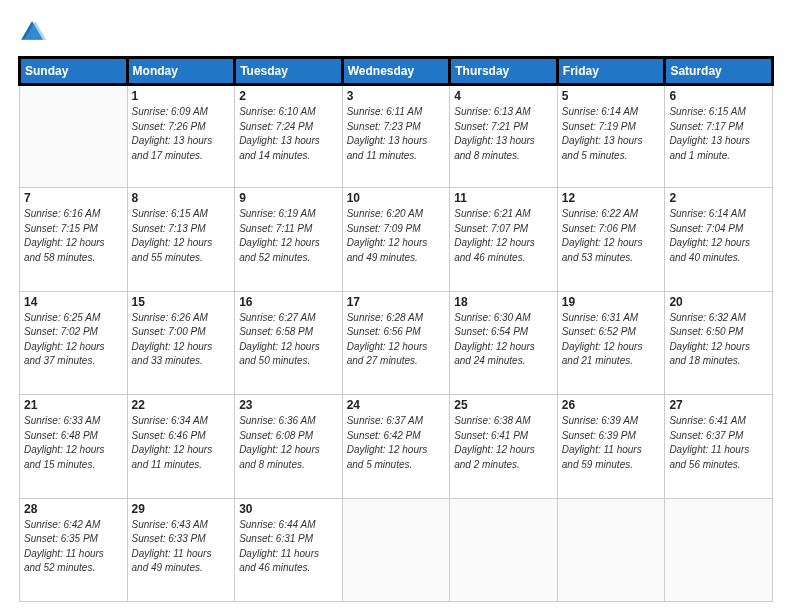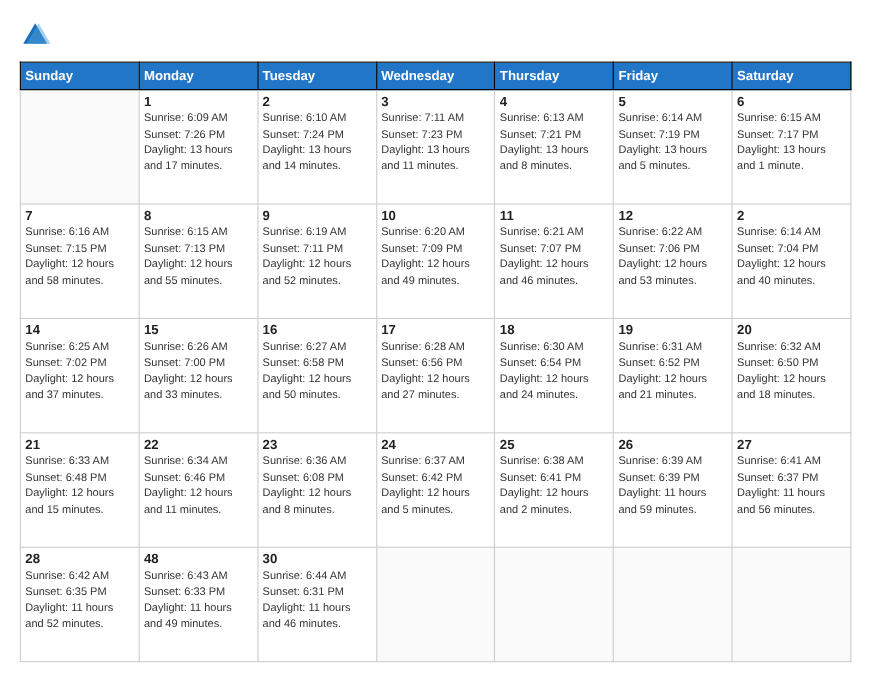--- a/index.html
+++ b/index.html
@@ -51,40 +51,41 @@
       width: 100%;
       font-size: 10.5px;
     }
     .calendar th {
       background: #2176c7;
       color: #fff;
       padding: 5px 4px;
       text-align: left;
       font-size: 12px;
       font-weight: bold;
-      border: 1px solid #000000;
+      border: 3px solid #000000;
     }
     .calendar td {
       border: 1px solid #ccc;
       vertical-align: top;
       padding: 3px 4px;
       width: calc(100% / 7);
       height: 82px;
     }
     .day-num {
       font-weight: bold;
       font-size: 12px;
       color: #222;
       display: block;
       margin-bottom: 2px;
     }
     .day-info {
       color: #333;
       font-size: 10px;
       line-height: 1.45;
+      font-style: italic;
     }
     .empty-cell {
       background: #fafafa;
     }
     table {
       width: 100%;
       border-collapse: collapse;
     }
   </style>
 </head>
@@ -126,21 +127,21 @@
           <td>
             <span class="day-num">1</span>
             <div class="day-info"><span>Sunrise: 6:09 AM</span><br><span>Sunset: 7:26 PM</span><br><span>Daylight: 13 hours</span><br><span>and 17 minutes.</span></div>
           </td>
           <td>
             <span class="day-num">2</span>
             <div class="day-info"><span>Sunrise: 6:10 AM</span><br><span>Sunset: 7:24 PM</span><br><span>Daylight: 13 hours</span><br><span>and 14 minutes.</span></div>
           </td>
           <td>
             <span class="day-num">3</span>
-            <div class="day-info"><span>Sunrise: 7:11 AM</span><br><span>Sunset: 7:23 PM</span><br><span>Daylight: 13 hours</span><br><span>and 11 minutes.</span></div>
+            <div class="day-info"><span>Sunrise: 6:11 AM</span><br><span>Sunset: 7:23 PM</span><br><span>Daylight: 13 hours</span><br><span>and 11 minutes.</span></div>
           </td>
           <td>
             <span class="day-num">4</span>
             <div class="day-info"><span>Sunrise: 6:13 AM</span><br><span>Sunset: 7:21 PM</span><br><span>Daylight: 13 hours</span><br><span>and 8 minutes.</span></div>
           </td>
           <td>
             <span class="day-num">5</span>
             <div class="day-info"><span>Sunrise: 6:14 AM</span><br><span>Sunset: 7:19 PM</span><br><span>Daylight: 13 hours</span><br><span>and 5 minutes.</span></div>
           </td>
           <td>
@@ -237,21 +238,21 @@
             <span class="day-num">27</span>
             <div class="day-info"><span>Sunrise: 6:41 AM</span><br><span>Sunset: 6:37 PM</span><br><span>Daylight: 11 hours</span><br><span>and 56 minutes.</span></div>
           </td>
         </tr>
         <tr>
           <td>
             <span class="day-num">28</span>
             <div class="day-info"><span>Sunrise: 6:42 AM</span><br><span>Sunset: 6:35 PM</span><br><span>Daylight: 11 hours</span><br><span>and 52 minutes.</span></div>
           </td>
           <td>
-            <span class="day-num">48</span>
+            <span class="day-num">29</span>
             <div class="day-info"><span>Sunrise: 6:43 AM</span><br><span>Sunset: 6:33 PM</span><br><span>Daylight: 11 hours</span><br><span>and 49 minutes.</span></div>
           </td>
           <td>
             <span class="day-num">30</span>
             <div class="day-info"><span>Sunrise: 6:44 AM</span><br><span>Sunset: 6:31 PM</span><br><span>Daylight: 11 hours</span><br><span>and 46 minutes.</span></div>
           </td>
           <td class="empty-cell"></td>
           <td class="empty-cell"></td>
           <td class="empty-cell"></td>
           <td class="empty-cell"></td>

